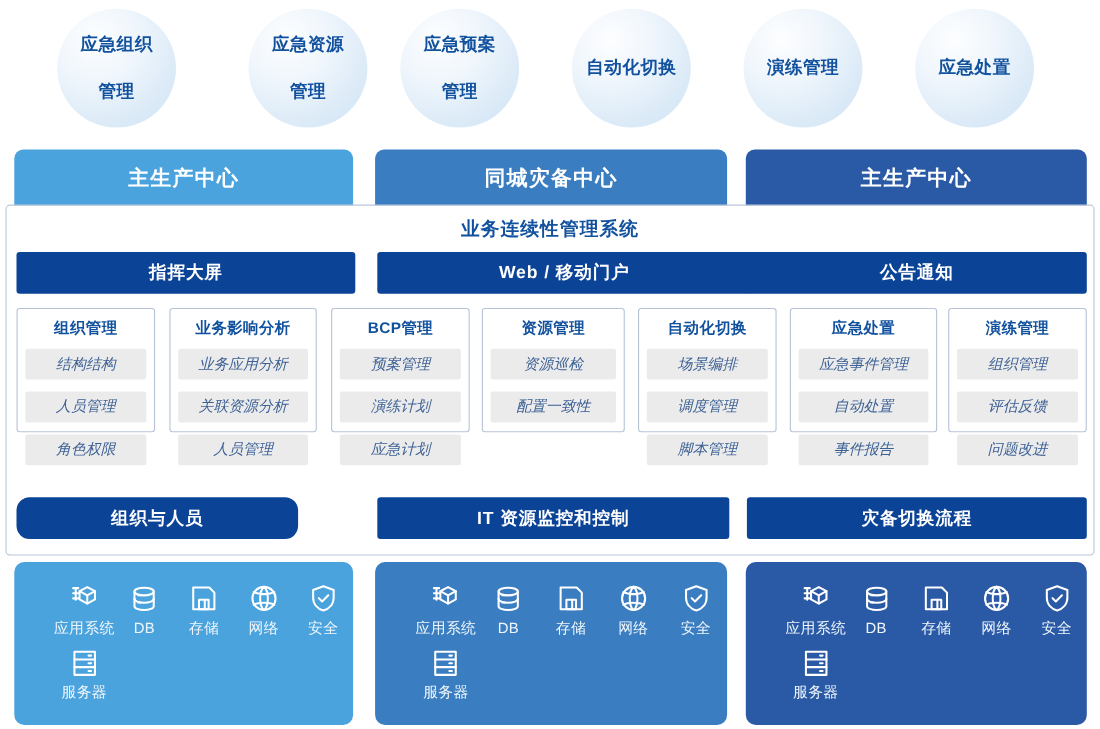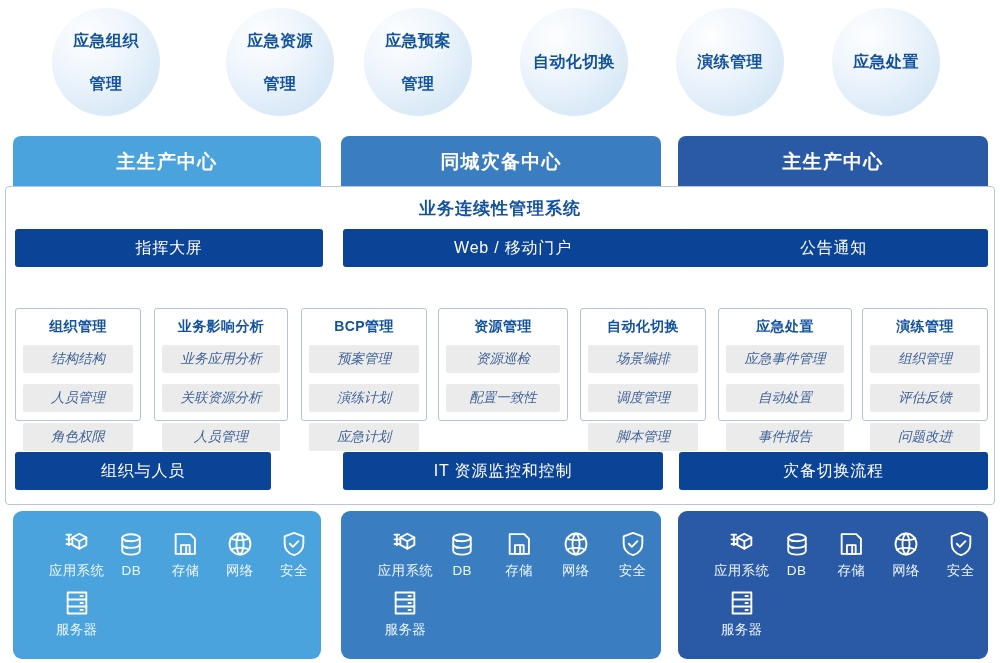--- a/index.html
+++ b/index.html
@@ -45,29 +45,28 @@
   .bcm-title {
     position: absolute; left: 0; top: 10px; width: 100%;
     text-align: center; font-size: 17px; font-weight: bold; color: #11519e;
     letter-spacing: 1px;
   }
 
   
   .blue-bar {
     position: absolute; height: 38px; background: #0b4397; border-radius: 3px;
     display: flex; align-items: center; justify-content: center;
-    color: #fff; font-size: 16px; font-weight: normal; letter-spacing: .8px;
+    color: #fff; font-size: 16px; font-weight: bold; letter-spacing: .8px;
   }
 
   
   .mod-card {
     position: absolute; top: 279px; height: 113px;
     background: #ffffff; border: 1px solid #b6c3d7; border-radius: 3px;
     padding: 9px 7px 0 7px;
-    margin-top: 28px;
   }
   .mod-card .mod-title {
     text-align: center; font-size: 14px; font-weight: bold; color: #11519e;
     letter-spacing: .4px; margin-bottom: 9px; white-space: nowrap;
   }
   .mod-item {
     background: #ebebeb; color: #3d6195; border-radius: 2px;
     text-align: center; font-size: 13.5px; line-height: 28px; height: 28px;
     margin-bottom: 11px; white-space: nowrap; overflow: hidden; font-style: italic;
   }
@@ -177,21 +176,21 @@
       <div class="mod-item">事件报告</div>
     </div>
 
     <div class="mod-card" style="left:856px; width:126px; top:93px;">
       <div class="mod-title">演练管理</div>
       <div class="mod-item">组织管理</div>
       <div class="mod-item">评估反馈</div>
       <div class="mod-item">问题改进</div>
     </div>
 
-    <div class="blue-bar" style="left:9px;   top:265px; width:256px;">组织与人员</div>
+    <div class="blue-bar" style="left:9px;   top:265px; width:256px;border-radius:12px;">组织与人员</div>
     <div class="blue-bar" style="left:337px; top:265px; width:320px;">IT 资源监控和控制</div>
     <div class="blue-bar" style="left:673px; top:265px; width:309px;">灾备切换流程</div>
   </div>
 
   <div class="infra i1" style="left:13px;  width:308px;">
     <div class="infra-grid">
       <div class="infra-cell">
         <span class="ico">
             <svg viewBox="0 0 24 24" fill="none" stroke="#ffffff" stroke-width="1.6" stroke-linecap="round" stroke-linejoin="round">
               <path d="M3 4h4M3 8h4M3 12h4M5 4v9"></path>

